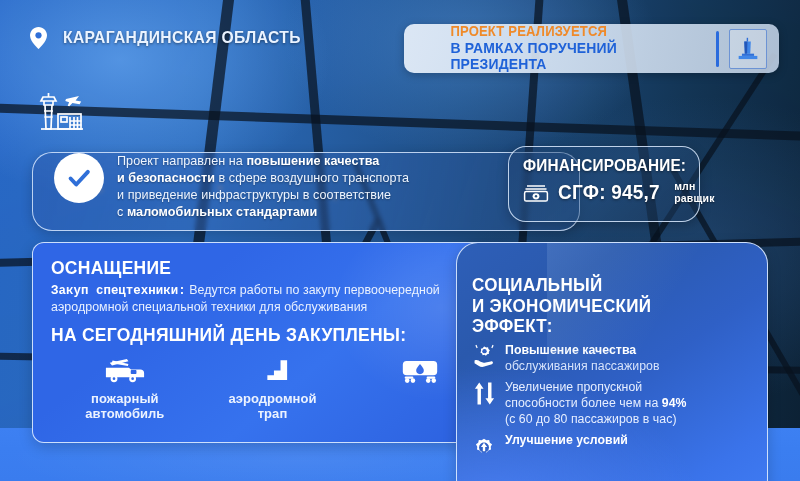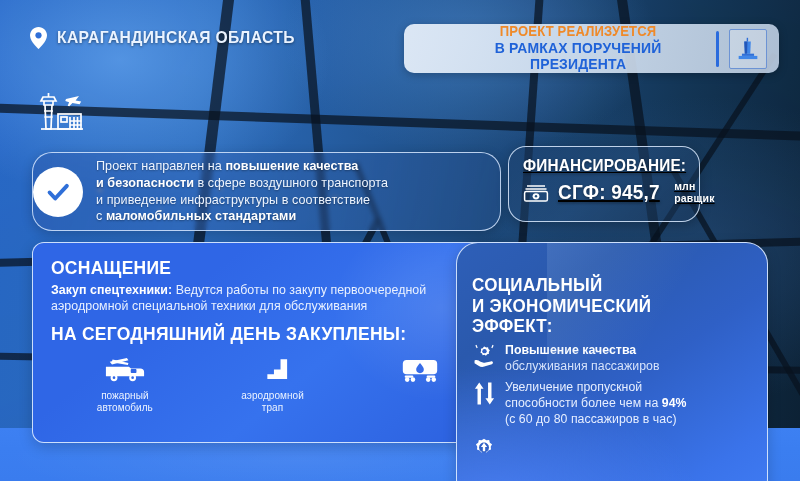--- a/index.html
+++ b/index.html
@@ -53,21 +53,21 @@
     position:absolute; left:0; top:428px; width:800px; height:53px;
     background:linear-gradient(180deg,#3d80f2 0%,#3b7ef0 40%,#3a7cee 100%);
   }
   .bottom-band:after{
     content:""; position:absolute; inset:0;
     background:radial-gradient(ellipse 420px 60px at 300px 30px, rgba(255,255,255,.07), transparent 70%);
   }
 
   
   .region {
-    position:absolute; left:30px; top:27px; display:flex; align-items:center; gap:10px;
+    position:absolute; left:30px; top:27px; display:flex; align-items:center; gap:16px;
   }
   .region-label {
     color:#eaf3ff; font-size:17px; font-weight:700; letter-spacing:.4px;
     text-shadow:0 1px 3px rgba(0,0,0,.45);
     font-stretch:condensed; transform:scaleX(.92); transform-origin:left center;
   }
   .pin-icon { width:17px; height:22px; display:block; }
 
   .title-block {
     position:absolute; left:30px; top:88px; display:flex; align-items:center; gap:12px;
@@ -89,64 +89,63 @@
   }
 
   
   .pres-badge {
     position:absolute; left:404px; top:24px; width:375px; height:49px;
     border-radius:10px;
     background:linear-gradient(100deg, rgba(232,240,250,.93) 0%, rgba(216,229,244,.9) 45%, rgba(198,214,234,.86) 100%);
     box-shadow:0 2px 8px rgba(0,0,0,.25);
     display:flex; align-items:center; justify-content:flex-end; padding:0 12px 0 18px; gap:10px;
   }
-  .pres-texts { text-align:center; line-height:1.06; }
+  .pres-texts { text-align:left; line-height:1.06; }
   .pres-l1 {
     color:#ef8a2a; font-size:14.5px; font-weight:800; letter-spacing:.2px;
     transform:scaleX(.9); transform-origin:right center;
   }
   .pres-l2 {
     color:#1f62d8; font-size:15.5px; font-weight:800; letter-spacing:.2px;
     transform:scaleX(.9); transform-origin:right center;
   }
   .pres-div { width:3px; height:36px; background:#2a6bdd; border-radius:2px; }
   .pres-emblem {
     width:40px; height:40px; border:1.4px solid #6c93d4; border-radius:2px;
     display:flex; align-items:center; justify-content:center; background:rgba(255,255,255,.25);
   }
 
   
   .purpose-card {
-    position:absolute; left:32px; top:152px; width:469px; height:79px;
+    position:absolute; left:32px; top:152px; width:548px; height:79px;
     border-radius:20px;
     border:1.5px solid rgba(215,232,255,.85);
     background:linear-gradient(110deg, rgba(44,92,175,.55) 0%, rgba(52,104,186,.5) 35%, rgba(38,80,140,.45) 100%);
     backdrop-filter:blur(2px);
-    display:flex; align-items:center; gap:13px; padding:0 14px 0 0;
+    display:flex; align-items:flex-start; gap:13px; padding:0 14px 0 21px;
     box-shadow:0 3px 12px rgba(0,0,0,.2);
   }
   .check-circle {
     width:50px; height:50px; border-radius:50%; background:#ffffff; flex:0 0 50px;
     display:flex; align-items:center; justify-content:center;
   }
   .purpose-text {
     color:#eef5ff; font-size:12.6px; line-height:1.34; letter-spacing:.05px;
     text-shadow:0 1px 2px rgba(0,0,0,.35);
   }
   .purpose-text b { color:#ffffff; font-weight:700; }
 
   
   .fin-card {
     position:absolute; left:508px; top:146px; width:192px; height:76px;
     border-radius:18px;
     border:1.5px solid rgba(220,235,255,.85);
     background:linear-gradient(140deg, rgba(30,66,112,.5) 0%, rgba(40,82,132,.45) 50%, rgba(26,56,92,.5) 100%);
     padding:9px 12px 4px 14px;
     box-shadow:0 3px 12px rgba(0,0,0,.22);
-    text-decoration:underline;
   }
   .fin-title {
     color:#ffffff; font-size:16.5px; font-weight:800; letter-spacing:.2px;
     text-shadow:0 1px 3px rgba(0,0,0,.45);
     transform:scaleX(.93); transform-origin:left center;
   }
   .fin-row { display:flex; align-items:center; gap:9px; margin-top:6px; }
   .money-icon { width:26px; height:20px; display:block; flex:0 0 26px; }
   .fin-amount {
     color:#ffffff; font-size:20px; font-weight:800; letter-spacing:.2px;
@@ -172,30 +171,30 @@
     content:""; position:absolute; right:-40px; top:-30px; width:220px; height:190px;
     background:radial-gradient(ellipse at center, rgba(255,255,255,.12), transparent 70%);
   }
   .eq-h1 {
     color:#ffffff; font-size:19px; font-weight:800; letter-spacing:.3px;
     transform:scaleX(.92); transform-origin:left center;
   }
   .eq-body {
     color:#e9f1ff; font-size:12.4px; line-height:1.32; margin-top:3px; letter-spacing:.05px;
   }
-  .eq-body b { color:#ffffff; font-weight:700; }
+  .eq-body b { color:#ffffff; font-weight:700;font-family:Liberation Mono, monospace; }
   .eq-h2 {
     color:#ffffff; font-size:19px; font-weight:800; letter-spacing:.3px; margin-top:8px;
     transform:scaleX(.92); transform-origin:left center;
   }
   .eq-grid { display:flex; margin-top:8px; gap:0; }
   .eq-item { flex:1; text-align:center; }
   .eq-ico { height:30px; display:flex; align-items:flex-end; justify-content:center; }
   .eq-cap {
-    color:#ecf3ff; font-size:10px; line-height:1.2; margin-top:7px; letter-spacing:.05px;
+    color:#ecf3ff; font-size:13px; line-height:1.2; margin-top:7px; letter-spacing:.05px;font-weight:bold;
   }
 
   .soc-card {
     position:absolute; left:456px; top:242px; width:312px; height:259px;
     border-radius:22px;
     border:1.6px solid rgba(222,236,255,.9);
     background:
       radial-gradient(ellipse 300px 220px at 10% 110%, rgba(80,135,255,.85), transparent 72%),
       linear-gradient(145deg,#2e5fb8 0%,#2a59ad 25%,#2f60c6 55%,#3a73ea 85%,#3f7bf3 100%);
     padding:32px 14px 0 15px;
@@ -412,19 +411,19 @@
       </div>
 
       <div class="soc-row">
         <div class="soc-ico">
           <svg viewBox="0 0 26 26" width="24" height="24">
             <path d="M13 1.2l2.6 1.5 3-.2.7 2.9 2.4 1.8-1.4 2.7.3 3-2.9.9-1.9 2.3-2.8-1.3-2.8 1.3-1.9-2.3-2.9-.9.3-3L4.3 7.2l2.4-1.8.7-2.9 3 .2z" fill="#ffffff" transform="translate(0,4)"></path>
             <circle cx="13" cy="14.6" r="5.4" fill="#2f60c6"></circle>
             <path d="M13 9.4l3.4 4.6h-2.1v4.6h-2.6V14H9.6z" fill="#ffffff"></path>
           </svg>
         </div>
-        <div class="soc-txt"><br></div>
+        <div class="soc-txt"><b>Улучшение условий</b><br></div>
       </div>
 
     </div>
   </div>
 
 </div>
 
 </body></html>

